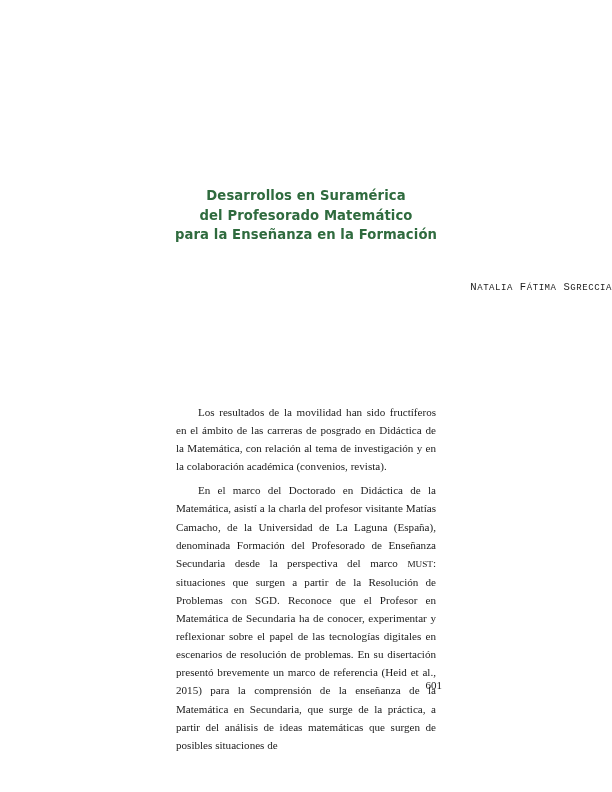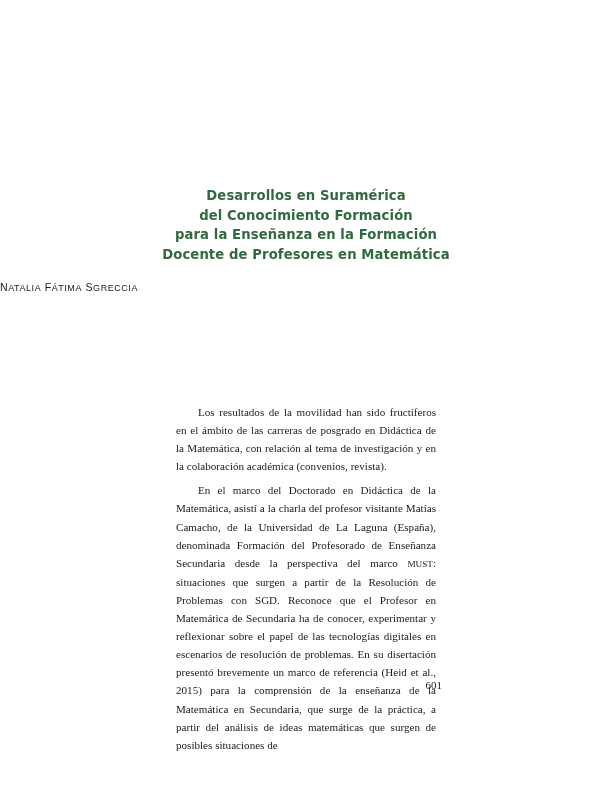--- a/index.html
+++ b/index.html
@@ -37,22 +37,22 @@
     font-weight: 700;
     color: #2f6b3e;
     line-height: 19.5px;
     letter-spacing: 0.1px;
   }
   .author {
     position: absolute;
     left: 0;
     top: 281px;
     width: 612px;
-    text-align: left;
-    font-family: Liberation Sans, sans-serif;
+    text-align: right;
+    font-family: Liberation Mono, monospace;
     font-size: 10.6px;
     color: #1a1a1a;
     letter-spacing: 0.55px;
   }
   .author .small-caps {
     font-size: 9px;
   }
   .body-text {
     position: absolute;
     left: 170px;
@@ -83,23 +83,22 @@
     color: #1a1a1a;
   }
 </style>
 </head>
 <body>
 
 <div class="page">
 
   <div class="title-block">
     <div class="title-line">Desarrollos en Suramérica</div>
-    <div class="title-line">del Conocimiento Formación</div>
+    <div class="title-line">del Profesorado Matemático</div>
     <div class="title-line">para la Enseñanza en la Formación</div>
-    <div class="title-line">Docente de Profesores en Matemática</div>
   </div>
 
   <div class="author">
     <span>N<span class="small-caps">ATALIA</span> F<span class="small-caps">ÁTIMA</span> S<span class="small-caps">GRECCIA</span></span>
   </div>
 
   <div class="body-text">
     <p class="first">Los resultados de la movilidad han sido fructíferos en el ámbito de las carreras de posgrado en Didáctica de la Matemática, con relación al tema de investigación y en la colaboración académica (convenios, revista).</p>
     <p>En el marco del Doctorado en Didáctica de la Matemática, asistí a la charla del profesor visitante Matías Camacho, de la Universidad de La Laguna (España), denominada <span class="it">Formación del Profesorado de Enseñanza Secundaria desde la perspectiva del marco</span> <span class="sc">MUST</span><span class="it">: situaciones que surgen a partir de la Resolución de Problemas con</span> <span class="sc-up">SGD</span>. Reconoce que el Profesor en Matemática de Secundaria ha de conocer, experimentar y reflexionar sobre el papel de las tecnologías digitales en escenarios de resolución de problemas. En su disertación presentó brevemente un marco de referencia (Heid <span class="it">et al.</span>, 2015) para la comprensión de la enseñanza de la Matemática en Secundaria, que surge de la práctica, a partir del análisis de ideas matemáticas que surgen de posibles situaciones de</p>
   </div>

